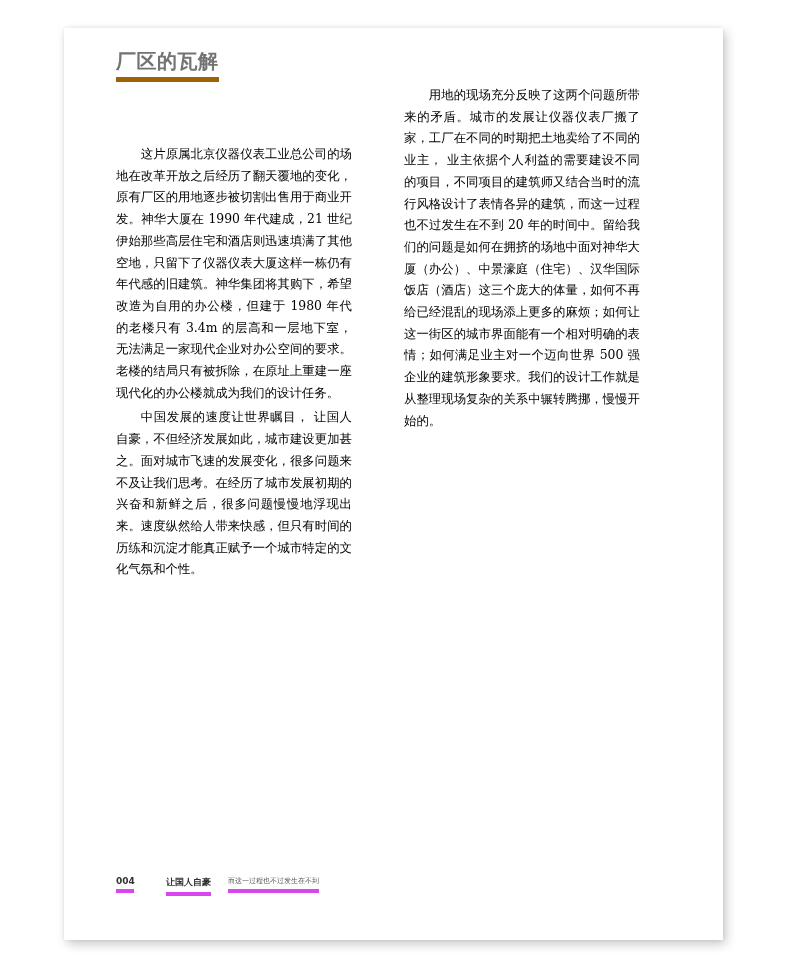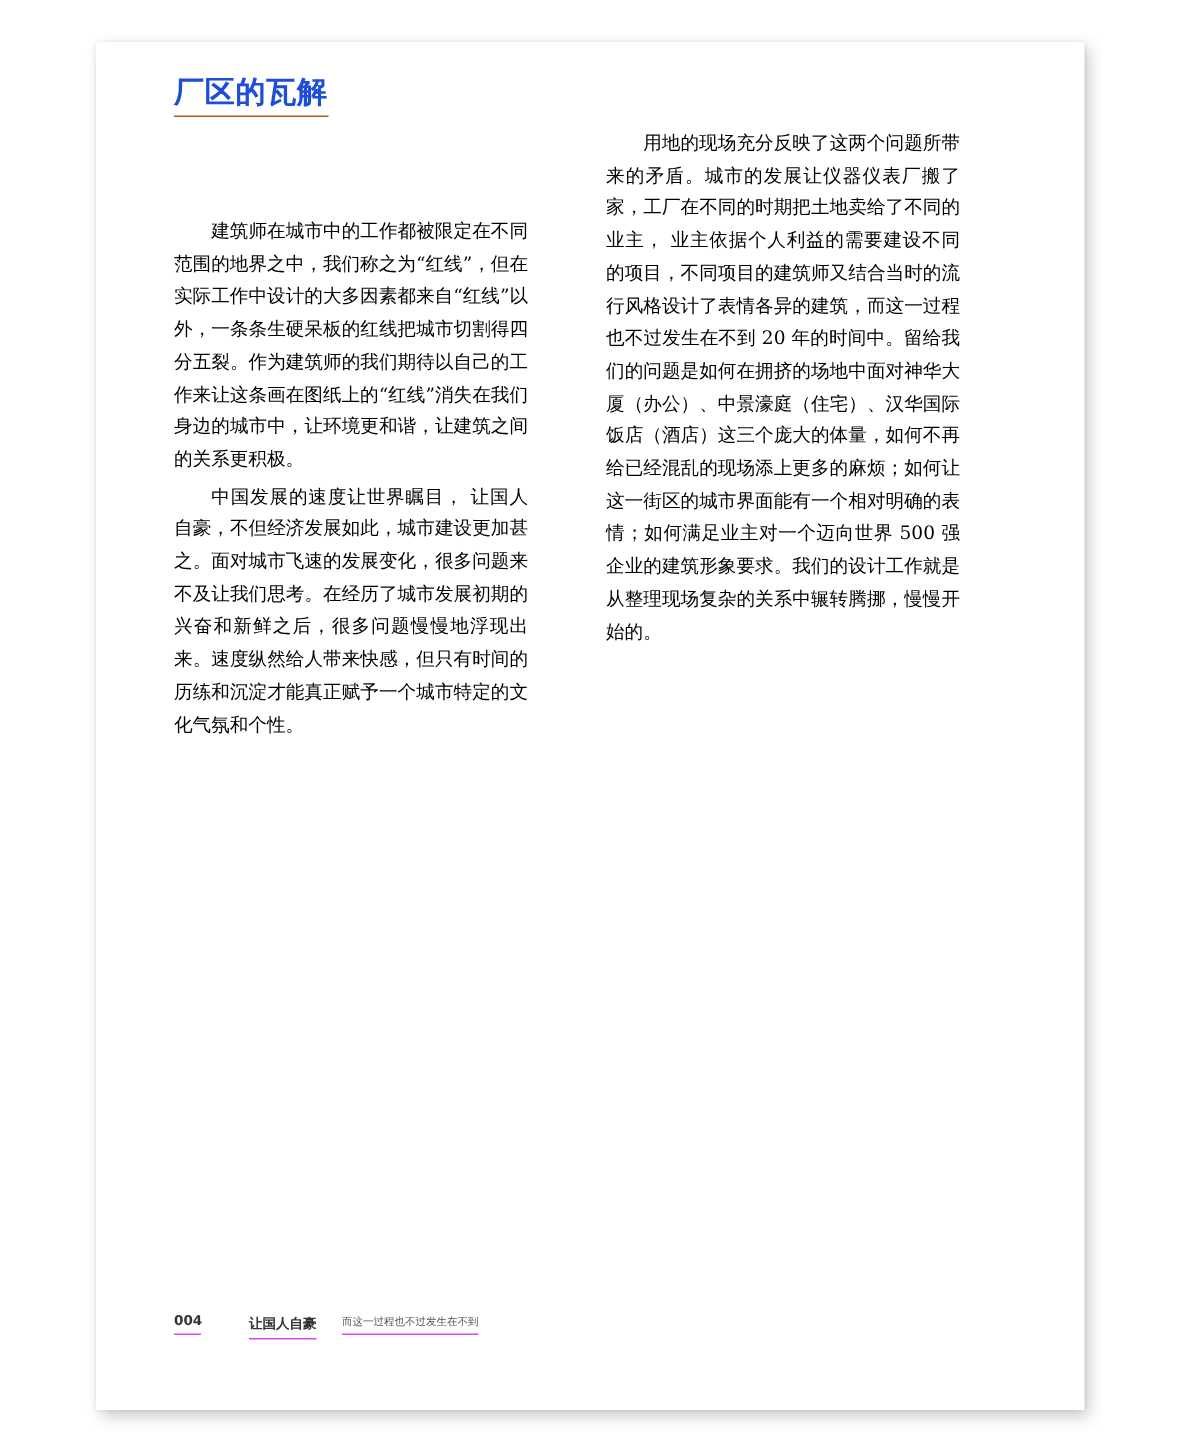--- a/index.html
+++ b/index.html
@@ -25,23 +25,23 @@
     box-shadow: 3px 4px 10px rgba(0,0,0,0.22), 0 0 3px rgba(0,0,0,0.08);
   }
   .title {
     position: absolute;
     left: 52px;
     top: 20px;
     font-family: "DejaVu Serif", "Liberation Serif", serif;
     font-weight: bold;
     font-size: 20px;
     letter-spacing: 0.5px;
-    color: #1d4ed8;
+    color: #737373;
     padding-bottom: 3px;
-    border-bottom: 1px solid #a16207;
+    border-bottom: 5px solid #a16207;
     line-height: 26px;
   }
   .col {
     position: absolute;
     width: 236px;
     font-size: 12.4px;
     line-height: 21.7px;
     text-align: justify;
     color: #000000;
   }
@@ -56,34 +56,34 @@
     top: 848px;
     left: 52px;
     height: 20px;
     font-family: "DejaVu Sans", "Liberation Sans", sans-serif;
     color: #333;
   }
   .footer span {
     position: absolute;
     white-space: nowrap;
     padding-bottom: 3px;
-    border-bottom: 1px solid #d946ef;
+    border-bottom: 4px solid #d946ef;
   }
   .f-page { left: 0; font-size: 9px; font-weight: bold; width: 18px; }
   .f-book { left: 50px; font-size: 9px; font-weight: bold; }
   .f-sub { left: 112px; font-size: 7px; color: #555; }
 </style>
 </head>
 <body>
 
 <div class="page">
   <div class="title">厂区的瓦解</div>
 
   <div class="col col-left">
-    <p>建筑师在城市中的工作都被限定在不同范围的地界之中，我们称之为“红线”，但在实际工作中设计的大多因素都来自“红线”以外，一条条生硬呆板的红线把城市切割得四分五裂。作为建筑师的我们期待以自己的工作来让这条画在图纸上的“红线”消失在我们身边的城市中，让环境更和谐，让建筑之间的关系更积极。</p>
+    <p>这片原属北京仪器仪表工业总公司的场地在改革开放之后经历了翻天覆地的变化，原有厂区的用地逐步被切割出售用于商业开发。神华大厦在 1990 年代建成，21 世纪伊始那些高层住宅和酒店则迅速填满了其他空地，只留下了仪器仪表大厦这样一栋仍有年代感的旧建筑。神华集团将其购下，希望改造为自用的办公楼，但建于 1980 年代的老楼只有 3.4m 的层高和一层地下室，无法满足一家现代企业对办公空间的要求。老楼的结局只有被拆除，在原址上重建一座现代化的办公楼就成为我们的设计任务。</p>
     <p>中国发展的速度让世界瞩目， 让国人自豪，不但经济发展如此，城市建设更加甚之。面对城市飞速的发展变化，很多问题来不及让我们思考。在经历了城市发展初期的兴奋和新鲜之后，很多问题慢慢地浮现出来。速度纵然给人带来快感，但只有时间的历练和沉淀才能真正赋予一个城市特定的文化气氛和个性。</p>
   </div>
 
   <div class="col col-right">
     <p>用地的现场充分反映了这两个问题所带来的矛盾。城市的发展让仪器仪表厂搬了家，工厂在不同的时期把土地卖给了不同的业主， 业主依据个人利益的需要建设不同的项目，不同项目的建筑师又结合当时的流行风格设计了表情各异的建筑，而这一过程也不过发生在不到 20 年的时间中。留给我们的问题是如何在拥挤的场地中面对神华大厦（办公）、中景濠庭（住宅）、汉华国际饭店（酒店）这三个庞大的体量，如何不再给已经混乱的现场添上更多的麻烦；如何让这一街区的城市界面能有一个相对明确的表情；如何满足业主对一个迈向世界 500 强企业的建筑形象要求。我们的设计工作就是从整理现场复杂的关系中辗转腾挪，慢慢开始的。</p>
   </div>
 
   <div class="footer">
     <span class="f-page">004</span>
     <span class="f-book">让国人自豪</span>

